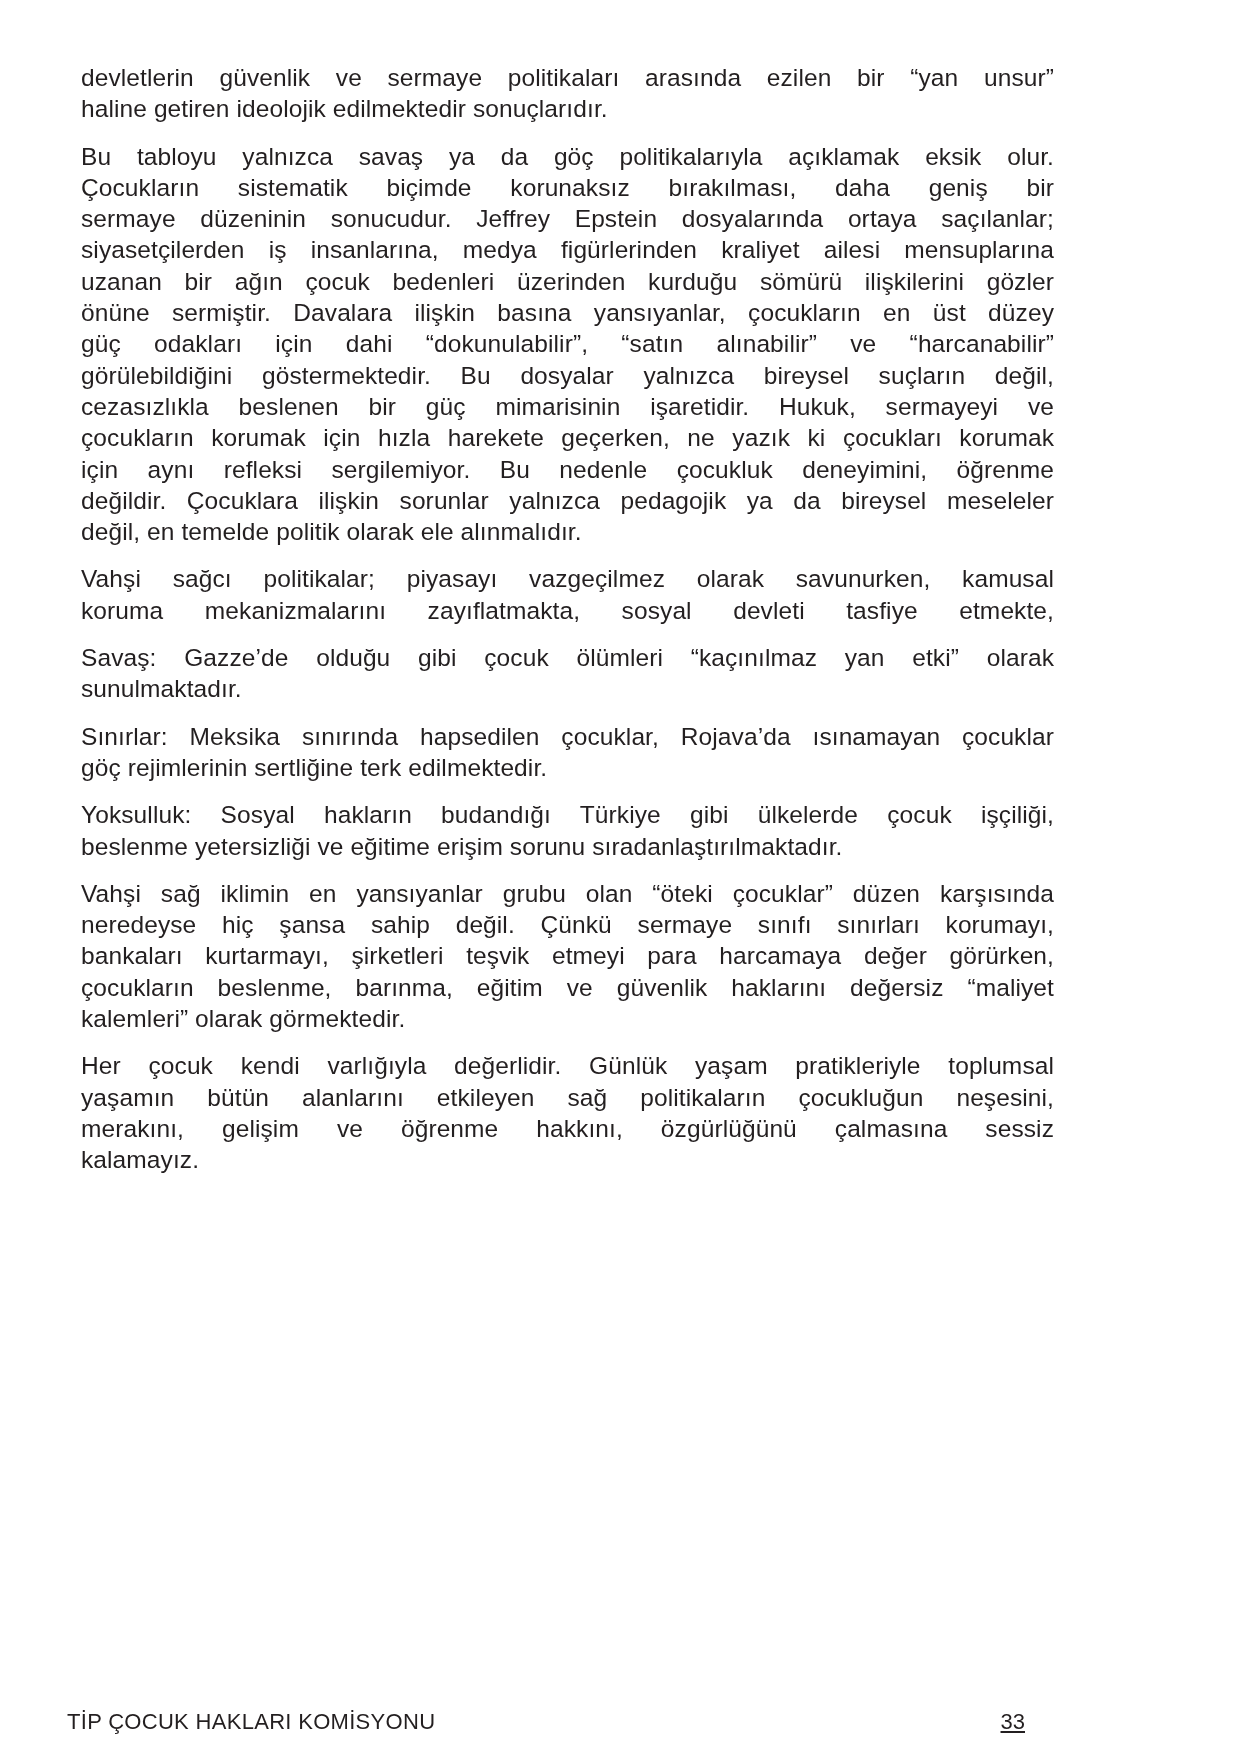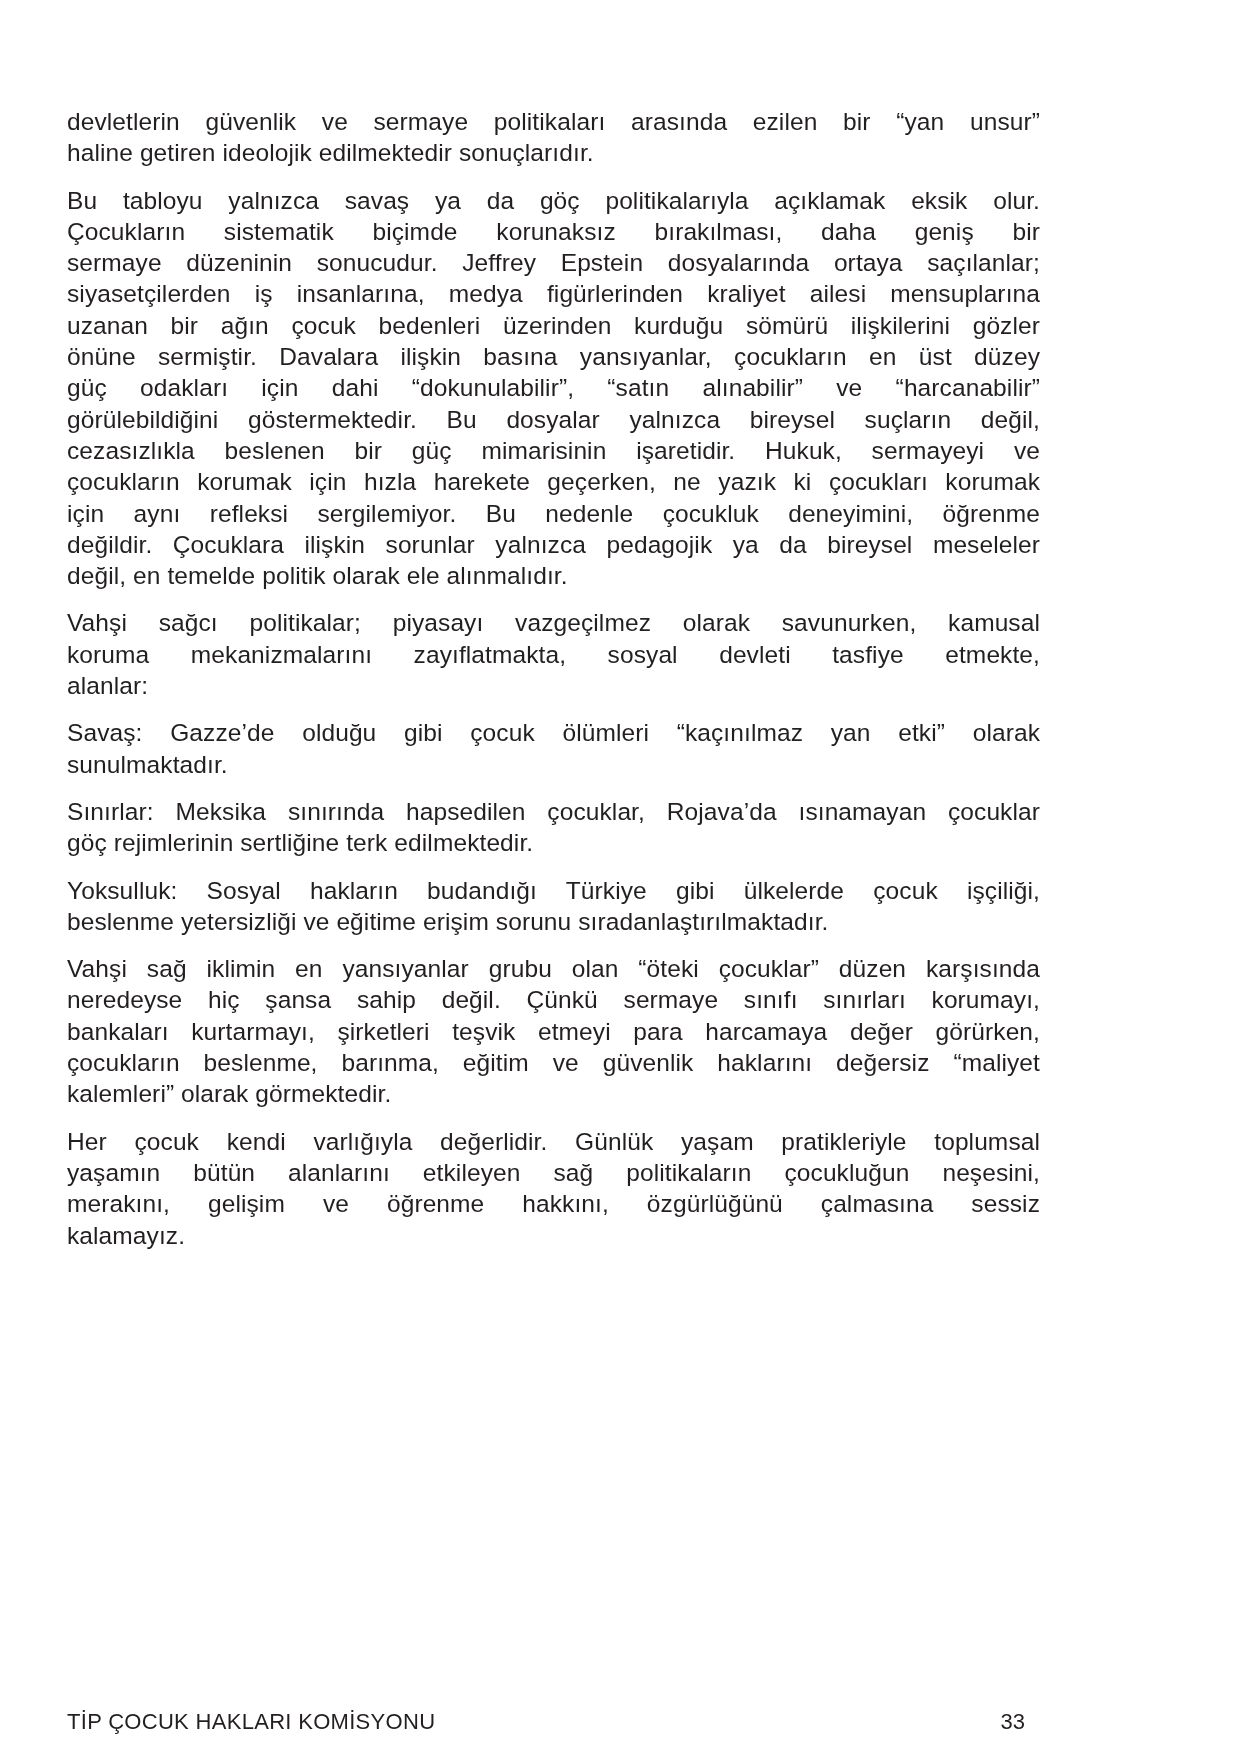--- a/index.html
+++ b/index.html
@@ -1,26 +1,26 @@
 <!DOCTYPE html>
 <html><head>
 <meta charset="utf-8">
 <style>
   html, body { margin:0; padding:0; background:#ffffff; }
   body { width:1241px; height:1754px; position:relative; overflow:hidden;
          font-family:"Liberation Sans", sans-serif; color:#231f20; }
-  .content { position:absolute; left:67px; top:62px; width:973px;margin-top:44px; }
+  .content { position:absolute; left:81px; top:62px; width:973px; }
   .para { margin:0 0 16px 0; font-size:24.5px; line-height:31.3px;
           text-align:justify; text-align-last:left; letter-spacing:0.1px; }
   .line { display:block; text-align:justify; text-align-last:justify; white-space:nowrap; }
   .line.last { text-align-last:left; }
   .footer { position:absolute; top:1709px; left:67px; width:958px;
             font-size:22px; line-height:26px; color:#231f20; }
   .footer-title { position:absolute; left:0; top:0; letter-spacing:0.3px; }
-  .page-number { position:absolute; right:0; top:0; }
+  .page-number { position:absolute; right:0; top:0;text-decoration:underline; }
 </style>
 </head>
 <body>
 
 <div class="content">
   <p class="para">
     <span class="line">devletlerin güvenlik ve sermaye politikaları arasında ezilen bir “yan unsur”</span>
     <span class="line last">haline getiren ideolojik edilmektedir sonuçlarıdır.</span>
   </p>
   <p class="para">
@@ -34,21 +34,20 @@
     <span class="line">görülebildiğini göstermektedir. Bu dosyalar yalnızca bireysel suçların değil,</span>
     <span class="line">cezasızlıkla beslenen bir güç mimarisinin işaretidir. Hukuk, sermayeyi ve</span>
     <span class="line">çocukların korumak için hızla harekete geçerken, ne yazık ki çocukları korumak</span>
     <span class="line">için aynı refleksi sergilemiyor. Bu nedenle çocukluk deneyimini, öğrenme</span>
     <span class="line">değildir. Çocuklara ilişkin sorunlar yalnızca pedagojik ya da bireysel meseleler</span>
     <span class="line last">değil, en temelde politik olarak ele alınmalıdır.</span>
   </p>
   <p class="para">
     <span class="line">Vahşi sağcı politikalar; piyasayı vazgeçilmez olarak savunurken, kamusal</span>
     <span class="line">koruma mekanizmalarını zayıflatmakta, sosyal devleti tasfiye etmekte,</span>
-    <span class="line last">alanlar:</span>
   </p>
   <p class="para">
     <span class="line">Savaş: Gazze’de olduğu gibi çocuk ölümleri “kaçınılmaz yan etki” olarak</span>
     <span class="line last">sunulmaktadır.</span>
   </p>
   <p class="para">
     <span class="line">Sınırlar: Meksika sınırında hapsedilen çocuklar, Rojava’da ısınamayan çocuklar</span>
     <span class="line last">göç rejimlerinin sertliğine terk edilmektedir.</span>
   </p>
   <p class="para">

